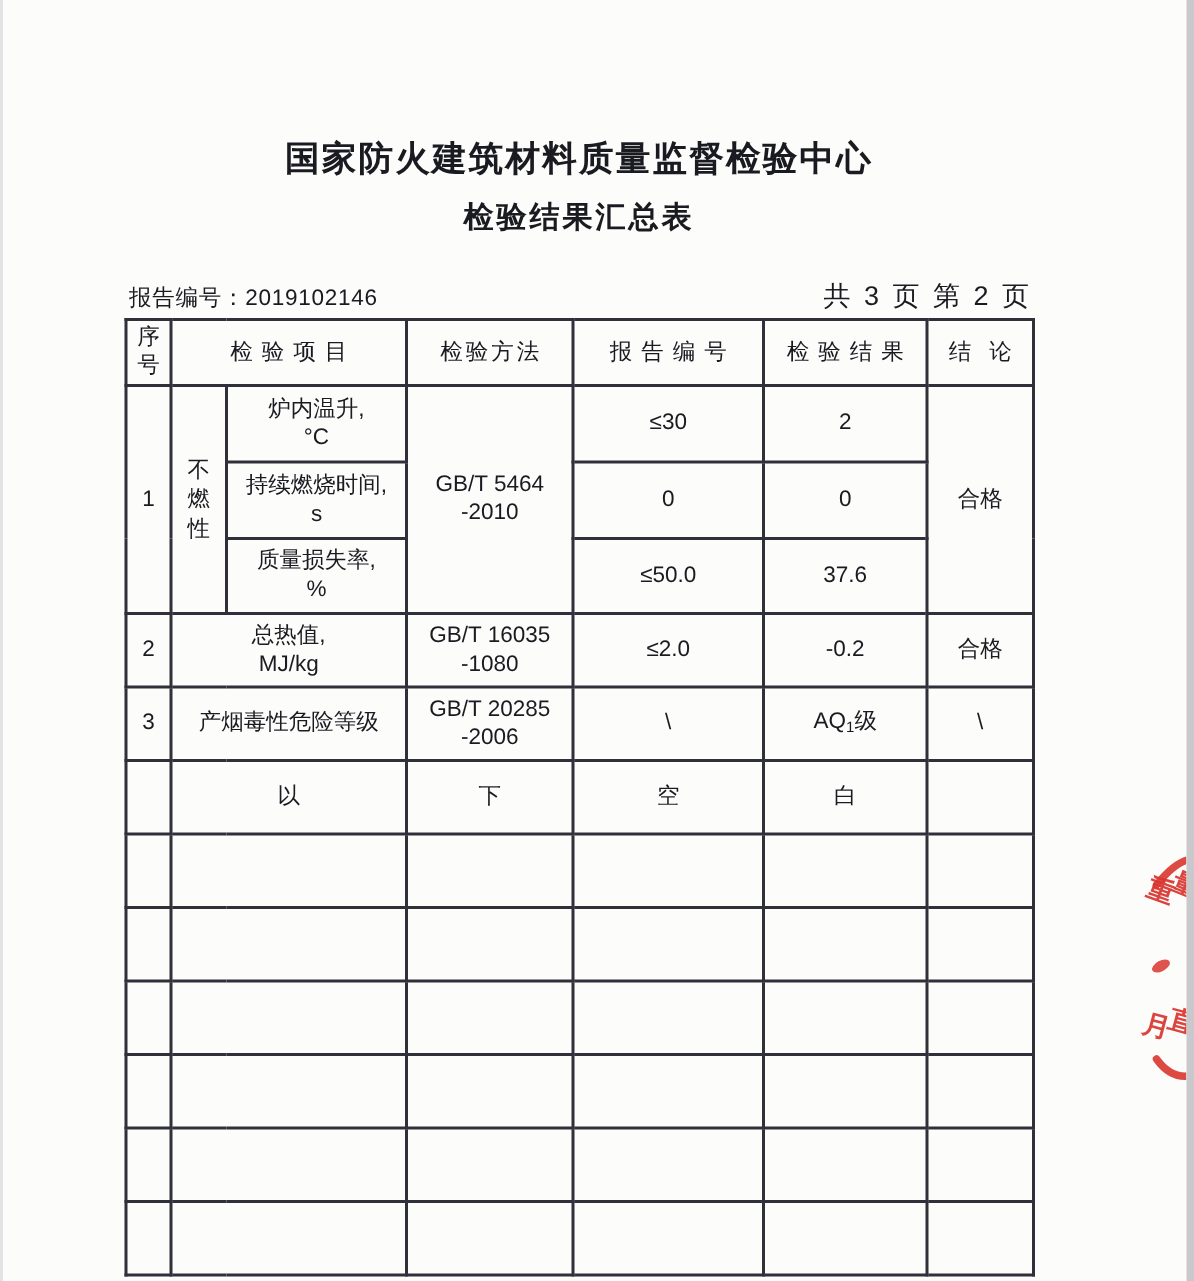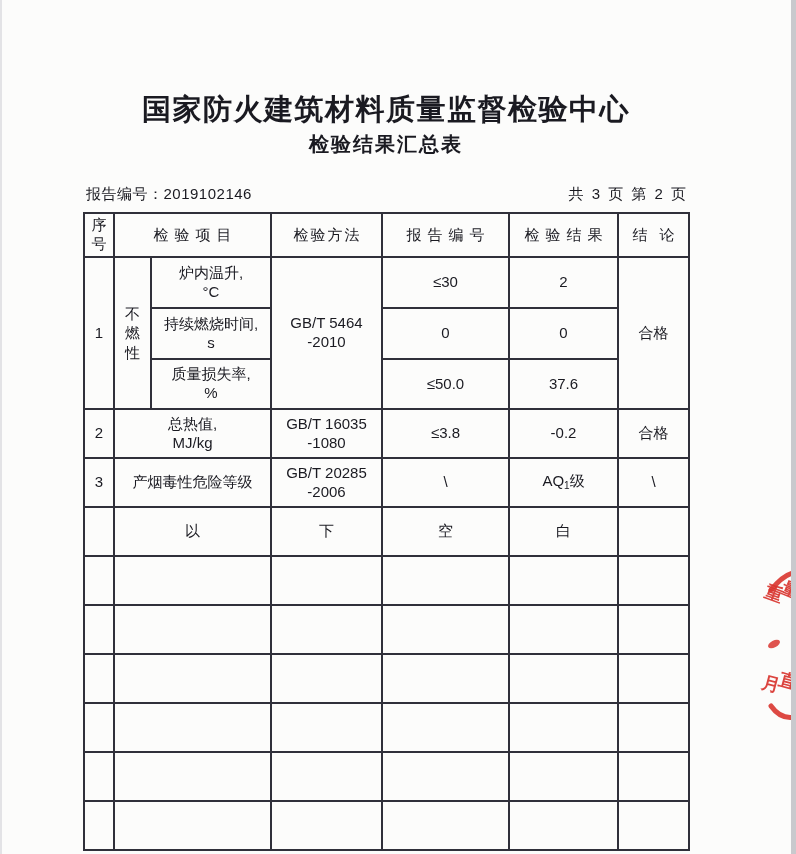--- a/index.html
+++ b/index.html
@@ -5,26 +5,26 @@
   html,body{margin:0;padding:0;background:#ffffff;}
   .page{
     position:relative;width:796px;height:854px;background:#fcfcfb;
     font-family:"Liberation Sans","DejaVu Sans",sans-serif;color:#1a1a21;
     overflow:hidden;
   }
   .edge-left{position:absolute;left:0;top:0;width:2px;height:854px;background:#e3e3e6;}
   .edge-right{position:absolute;right:0;top:0;width:5px;height:854px;background:#c9c9cd;}
 
   .title-wrap{position:absolute;left:0;top:0;width:772px;text-align:center;}
-  .main-title{position:absolute;top:90px;left:0;width:100%;font-size:29px;font-weight:bold;letter-spacing:1.5px;}
+  .main-title{position:absolute;top:90px;left:0;width:100%;font-size:23px;font-weight:bold;letter-spacing:1.5px;}
   .sub-title{position:absolute;top:131px;left:0;width:100%;font-size:20px;font-weight:bold;letter-spacing:2px;}
 
   .meta-row{position:absolute;left:86px;top:185px;width:602px;display:flex;justify-content:space-between;align-items:baseline;text-align:right;}
   .report-no{font-size:15px;letter-spacing:0.5px;}
-  .pagination{font-size:15px;letter-spacing:2px;margin-left:20px;}
+  .pagination{font-size:18px;letter-spacing:2px;margin-left:20px;}
 
   table.results{
     position:absolute;left:83px;top:212px;width:605px;
     border-collapse:collapse;table-layout:fixed;
   }
   table.results td{
     border:2px solid #30303a;text-align:center;vertical-align:middle;
     font-size:15px;line-height:1.25;padding:0;overflow:hidden;
   }
   tr.hdr td{height:42px;font-size:15px;}
@@ -118,21 +118,21 @@
       <tr style="height:49px">
         <td>2</td>
         <td colspan="2" class="two-line">
           <div>总热值,</div>
           <div>MJ/kg</div>
         </td>
         <td class="two-line">
           <div>GB/T 16035</div>
           <div>-1080</div>
         </td>
-        <td>≤3.8</td>
+        <td>≤2.0</td>
         <td>-0.2</td>
         <td>合格</td>
       </tr>
 
       <tr style="height:49px">
         <td>3</td>
         <td colspan="2">产烟毒性危险等级</td>
         <td class="two-line">
           <div>GB/T 20285</div>
           <div>-2006</div>

